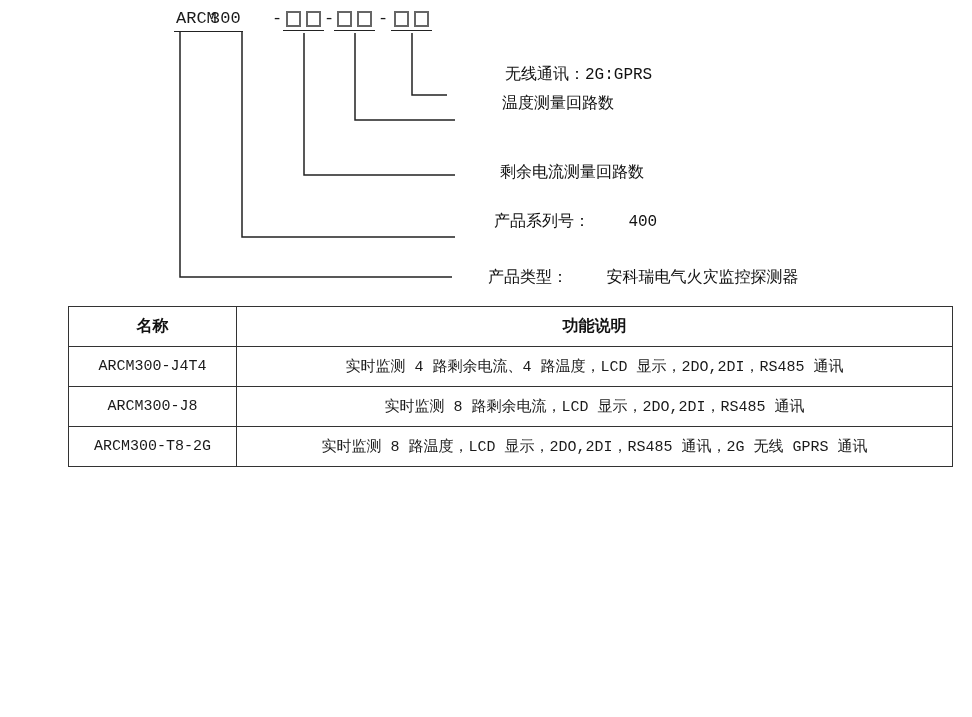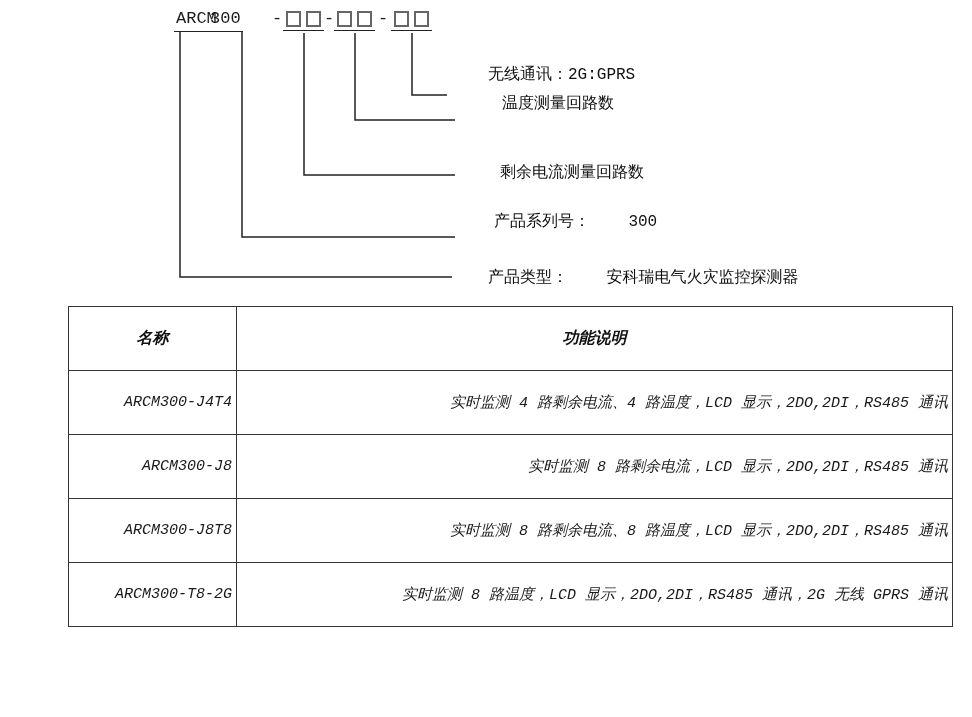--- a/index.html
+++ b/index.html
@@ -27,24 +27,24 @@
     position:absolute; font-size:16px; line-height:19px; white-space:pre; color:#111;
   }
 
   
   .spec-table {
     position:absolute; left:68px; top:306px; width:885px;
     border-collapse:collapse; table-layout:fixed;
   }
   .spec-table th, .spec-table td {
     border:1px solid #333; text-align:center; vertical-align:middle;
-    padding:12px 4px; overflow:hidden; white-space:nowrap;font-style:italic;
+    padding:0 4px; overflow:hidden; white-space:nowrap;
   }
   .spec-table th { height:39px; font-size:16px; font-weight:bold; color:#111; }
-  .spec-table td { height:39px; font-size:15px;text-align:right; }
+  .spec-table td { height:39px; font-size:15px; }
 </style>
 </head>
 <body>
 
 <div class="page">
 
   <div>
 
     <span class="model-seg" style="left:174px">ARCM</span>
 
@@ -72,27 +72,27 @@
     </span>
 
     <svg class="callout-lines" viewBox="0 0 972 300" fill="none" stroke="#222" stroke-width="1.5">
       <path d="M180 32 V277 H452"></path>
       <path d="M242 32 V237 H455"></path>
       <path d="M304 33 V175 H455"></path>
       <path d="M355 33 V120 H455"></path>
       <path d="M412 33 V95  H447"></path>
     </svg>
 
-    <div class="callout-label" style="left:488px; top:66px">无线通讯：2G:GPRS</div>
+    <div class="callout-label" style="left:505px; top:66px">无线通讯：2G:GPRS</div>
 
     <div class="callout-label" style="left:502px; top:95px">温度测量回路数</div>
 
     <div class="callout-label" style="left:500px; top:164px">剩余电流测量回路数</div>
 
-    <div class="callout-label" style="left:494px; top:213px">产品系列号：    300</div>
+    <div class="callout-label" style="left:494px; top:213px">产品系列号：    400</div>
 
     <div class="callout-label" style="left:488px; top:269px">产品类型：    安科瑞电气火灾监控探测器</div>
   </div>
 
   <table class="spec-table">
     <colgroup>
         <col style="width:168px">
         <col>
       </colgroup>
     <tbody>
@@ -102,23 +102,19 @@
     </tr>
     <tr>
       <td>ARCM300-J4T4</td>
       <td>实时监测 4 路剩余电流、4 路温度，LCD 显示，2DO,2DI，RS485 通讯</td>
     </tr>
     <tr>
       <td>ARCM300-J8</td>
       <td>实时监测 8 路剩余电流，LCD 显示，2DO,2DI，RS485 通讯</td>
     </tr>
     <tr>
-      <td>ARCM300-J8T8</td>
-      <td>实时监测 8 路剩余电流、8 路温度，LCD 显示，2DO,2DI，RS485 通讯</td>
-    </tr>
-    <tr>
       <td>ARCM300-T8-2G</td>
       <td>实时监测 8 路温度，LCD 显示，2DO,2DI，RS485 通讯，2G 无线 GPRS 通讯</td>
     </tr>
   </tbody>
     </table>
 
 </div>
 
 </body></html>

